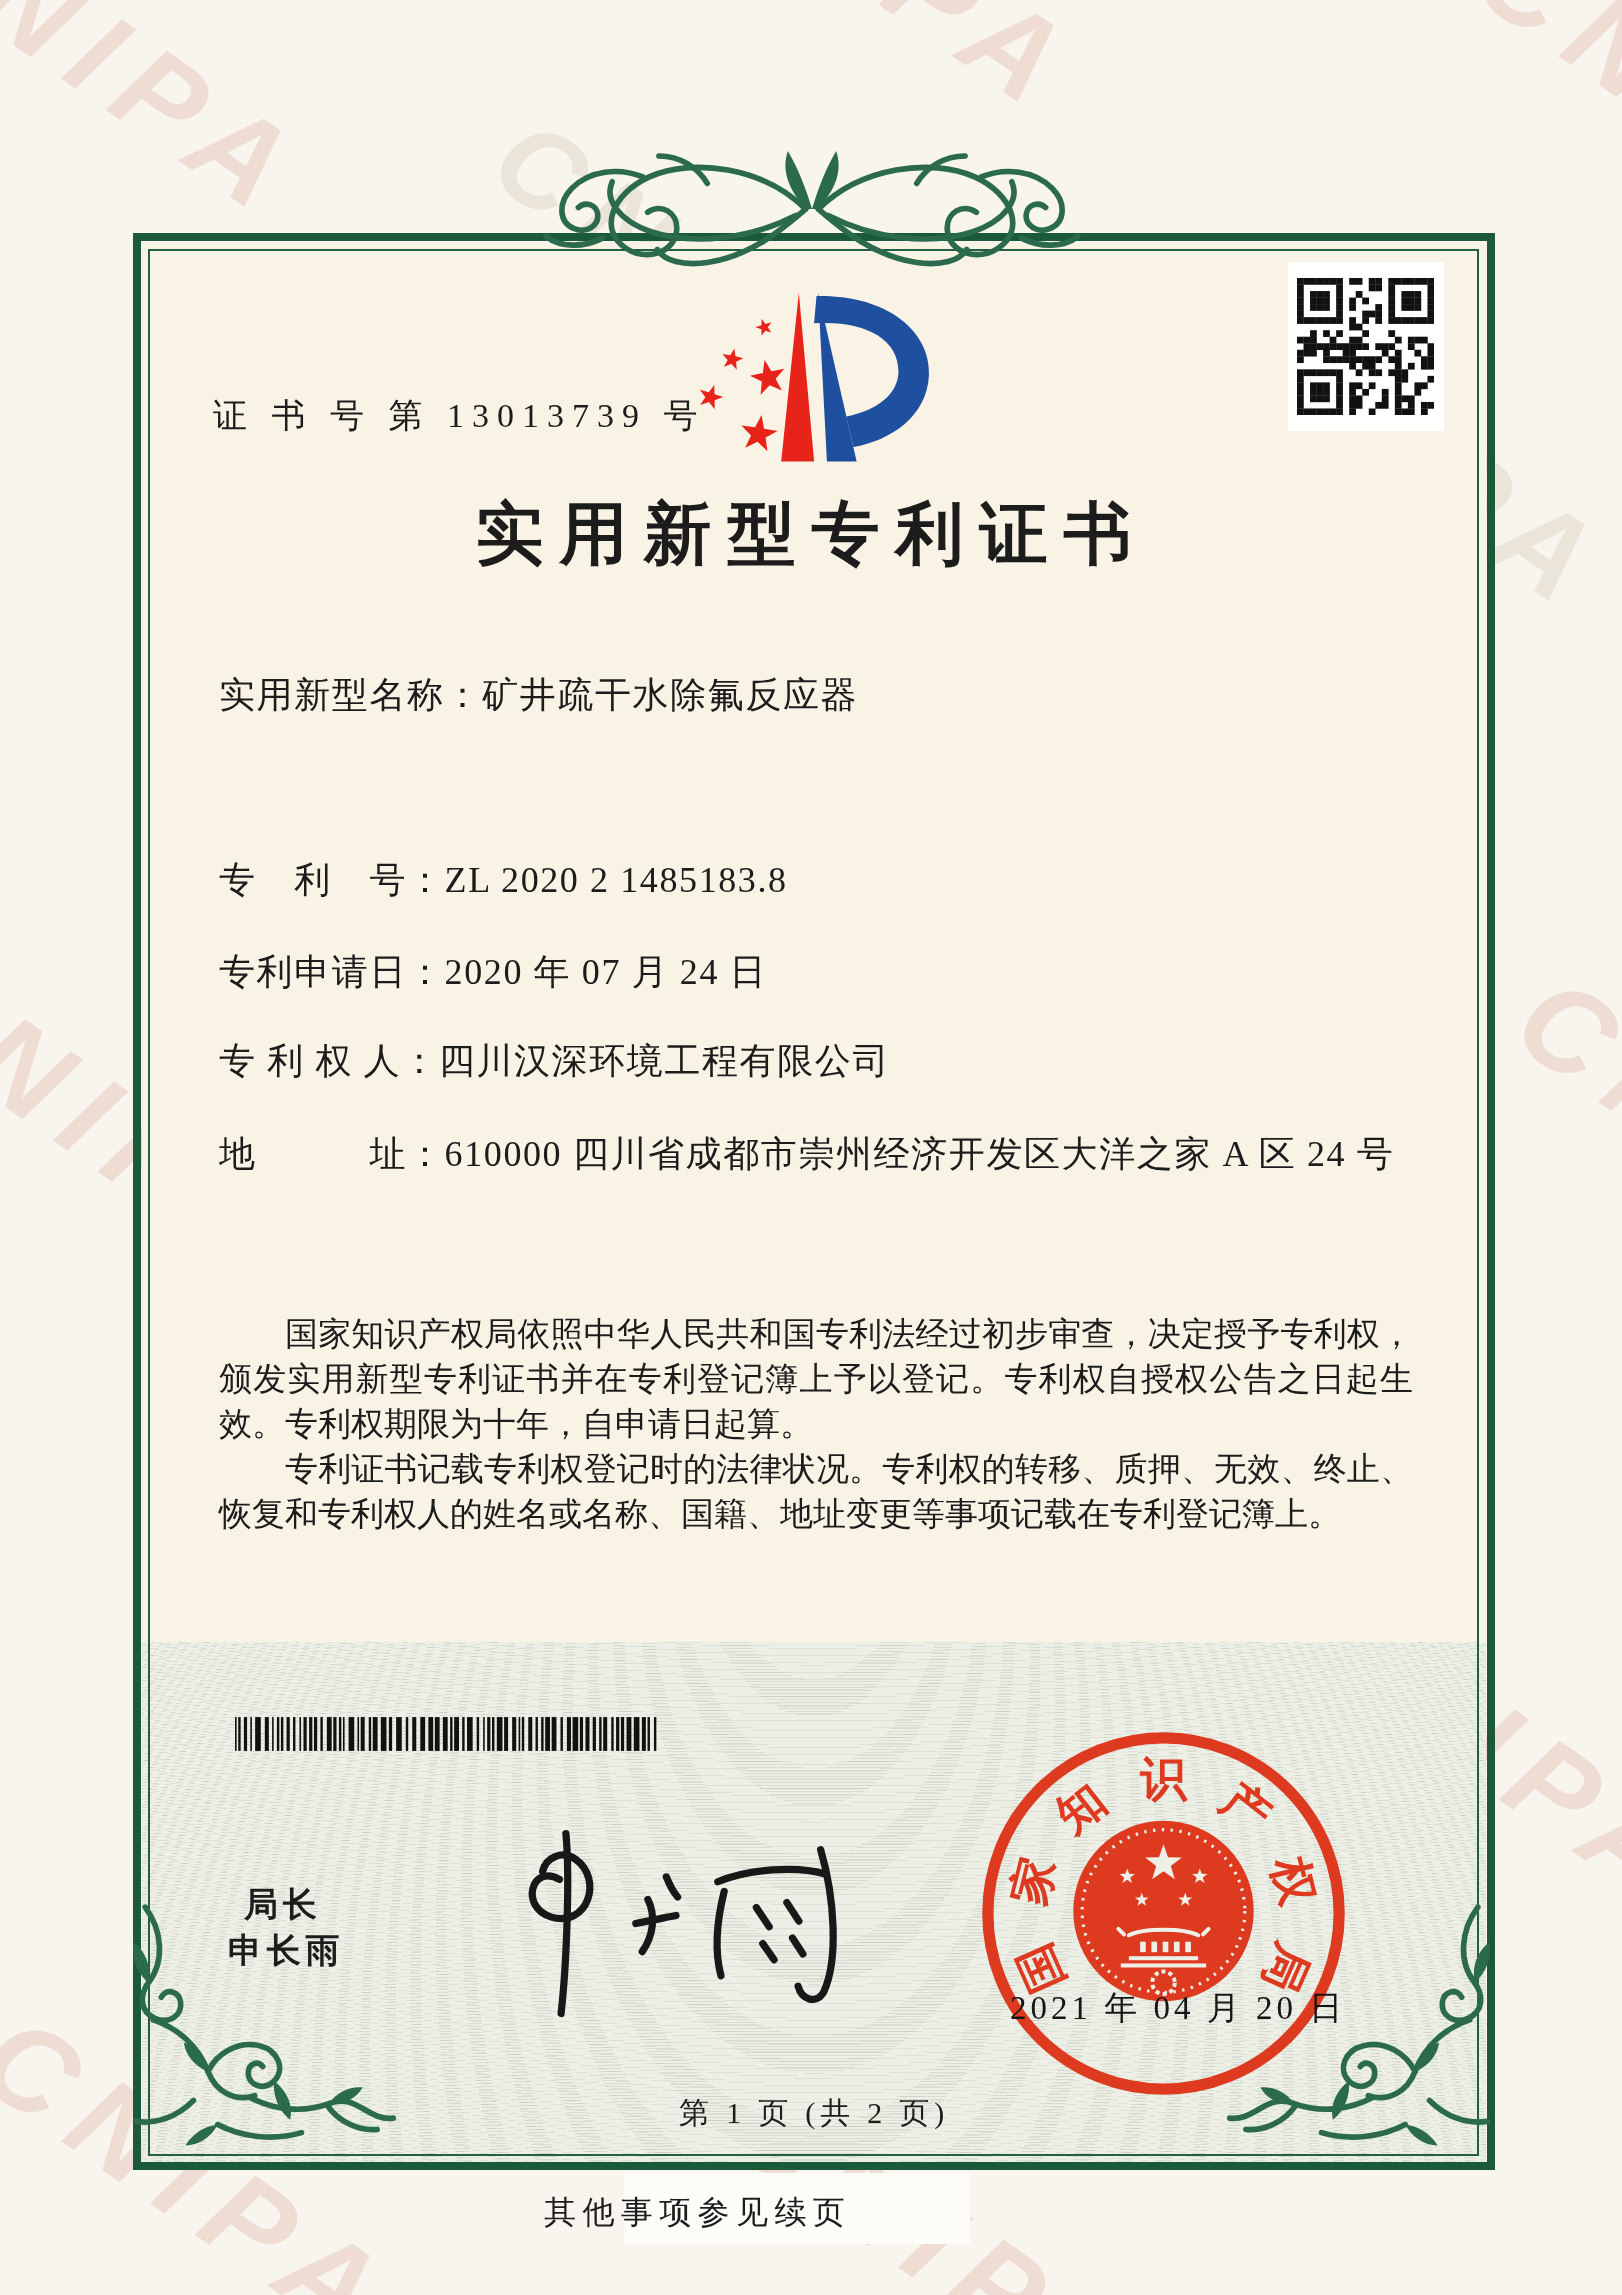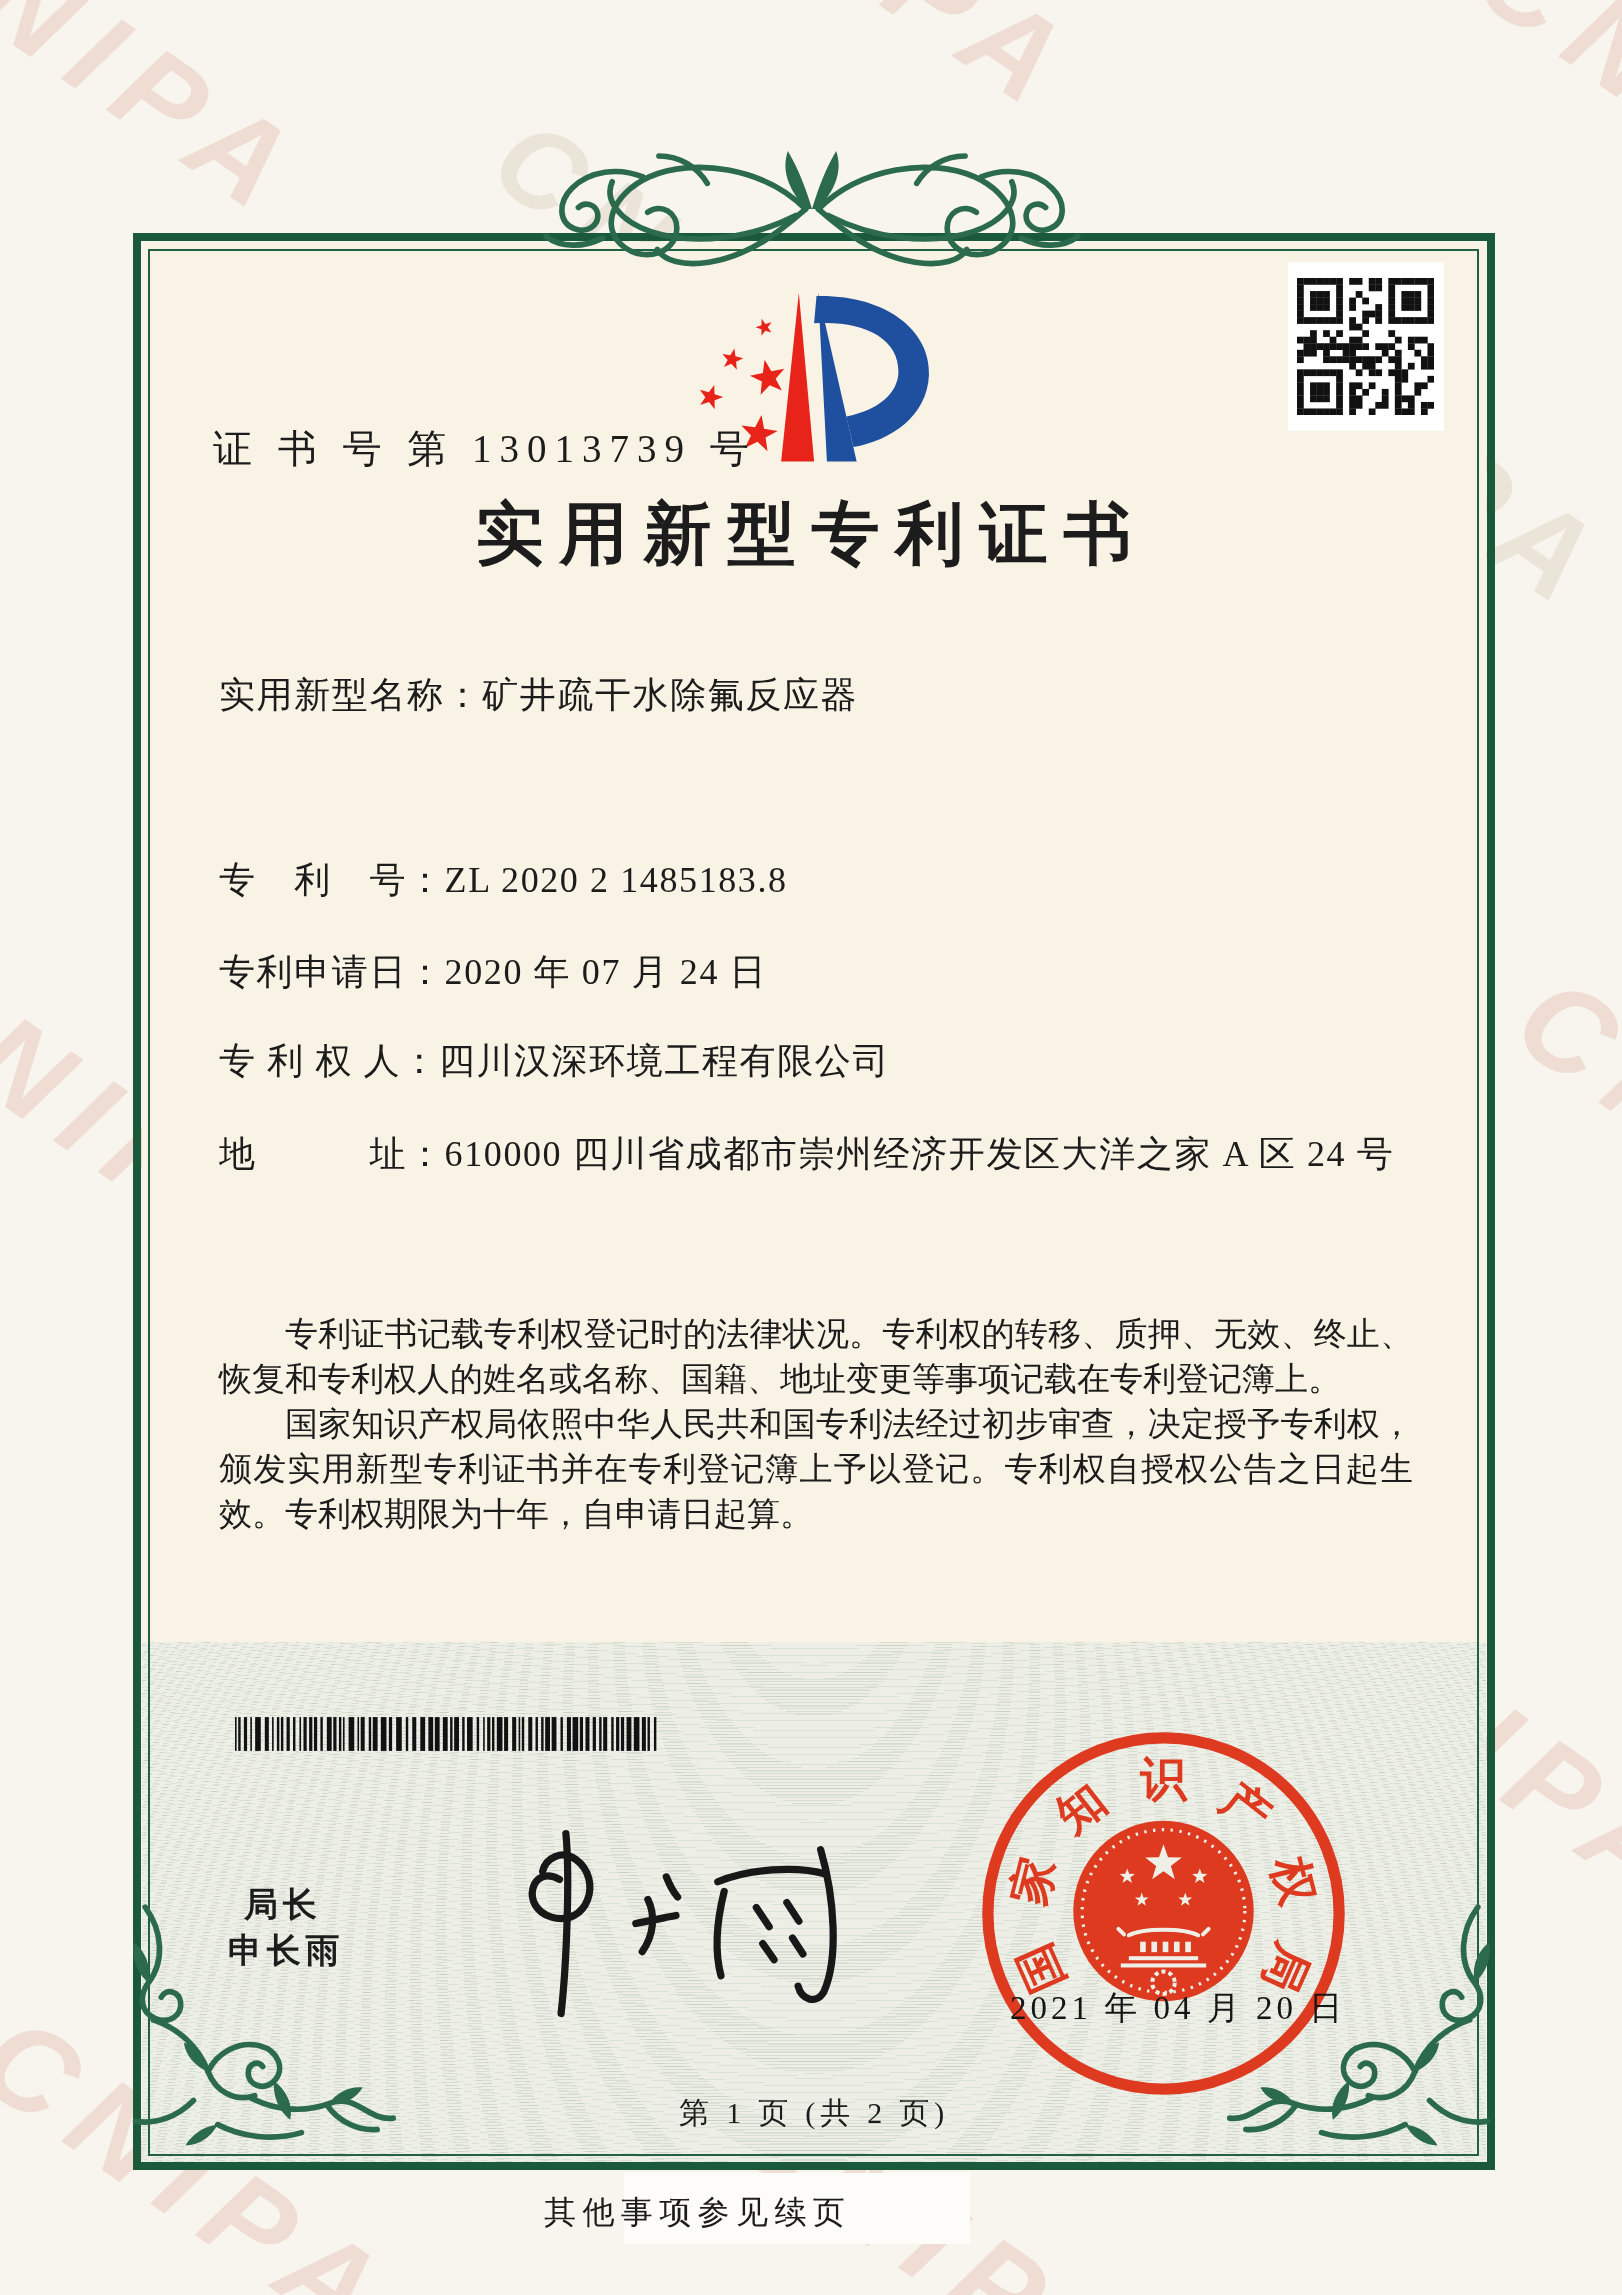--- a/index.html
+++ b/index.html
@@ -18,21 +18,21 @@
       border:8.9px solid #1a593a;box-sizing:border-box;z-index:3;}
   .frame-inner{left:148px;top:249px;width:1331px;height:1907px;
       border:2.4px solid #24604330;border-color:#226044;box-sizing:border-box;z-index:6;pointer-events:none;}
   .inner-bg{left:142px;top:242px;width:1344px;height:1920px;background:#f9f3e5;z-index:2;}
   .wave-panel{left:142px;top:1642px;width:1344px;height:2130px;height:520px;z-index:4;
       background:
        repeating-radial-gradient(140% 95% at 50% -70%, rgba(128,150,122,0.20) 0 1.6px, rgba(0,0,0,0) 1.6px 11.3px),
        repeating-radial-gradient(140% 95% at 50% 170%, rgba(128,150,122,0.16) 0 1.6px, rgba(0,0,0,0) 1.6px 13px),
        #edefe7;}
   
-  .certno{left:213px;top:393px;font-size:39px;letter-spacing:8px;z-index:8;margin-top:29px;}
+  .certno{left:213px;top:393px;font-size:34px;letter-spacing:8px;z-index:8;}
   .title{left:0;top:489px;width:1623px;text-align:center;font-size:68px;font-weight:bold;
          letter-spacing:16px;z-index:8;}
   .row{left:219px;width:1207px;font-size:36px;letter-spacing:1.6px;z-index:8;white-space:nowrap;}
   .row .lab{display:inline-block;min-width:214px;}
   .row2col .lab2{position:absolute;left:622px;top:0;}
   .paras{left:219px;top:1312px;width:1194px;font-size:33px;line-height:45px;
          text-align:justify;z-index:8;}
   .paras p{margin:0;text-indent:2em;}
   .pageno{left:142px;top:2093px;width:1344px;text-align:center;font-size:30px;
           letter-spacing:4.8px;z-index:8;}
@@ -389,22 +389,22 @@
     <span class="lab">专利申请日：</span><span>2020 年 07 月 24 日</span>
   </div>
   <div class="abs row" style="top:1037px;">
     <span class="lab">专 利 权 人：</span><span>四川汉深环境工程有限公司</span>
   </div>
   <div class="abs row" style="top:1130px;">
     <span class="lab">地　　　址：</span><span>610000 四川省成都市崇州经济开发区大洋之家 A 区 24 号</span>
   </div>
 
   <div class="abs paras">
+    <p>国家知识产权局依照中华人民共和国专利法经过初步审查，决定授予专利权，颁发实用新型专利证书并在专利登记簿上予以登记。专利权自授权公告之日起生效。专利权期限为十年，自申请日起算。</p>
     <p>专利证书记载专利权登记时的法律状况。专利权的转移、质押、无效、终止、恢复和专利权人的姓名或名称、国籍、地址变更等事项记载在专利登记簿上。</p>
-    <p>国家知识产权局依照中华人民共和国专利法经过初步审查，决定授予专利权，颁发实用新型专利证书并在专利登记簿上予以登记。专利权自授权公告之日起生效。专利权期限为十年，自申请日起算。</p>
   </div>
 
   <svg id="barcode" class="abs" width="427" height="34" viewBox="0 0 530 42">
       <rect x="0" y="0" width="2" height="42" fill="#111"></rect>
       <rect x="4" y="0" width="3" height="42" fill="#111"></rect>
       <rect x="11" y="0" width="4" height="42" fill="#111"></rect>
       <rect x="19" y="0" width="2" height="42" fill="#111"></rect>
       <rect x="25" y="0" width="7" height="42" fill="#111"></rect>
       <rect x="37" y="0" width="5" height="42" fill="#111"></rect>
       <rect x="46" y="0" width="2" height="42" fill="#111"></rect>

